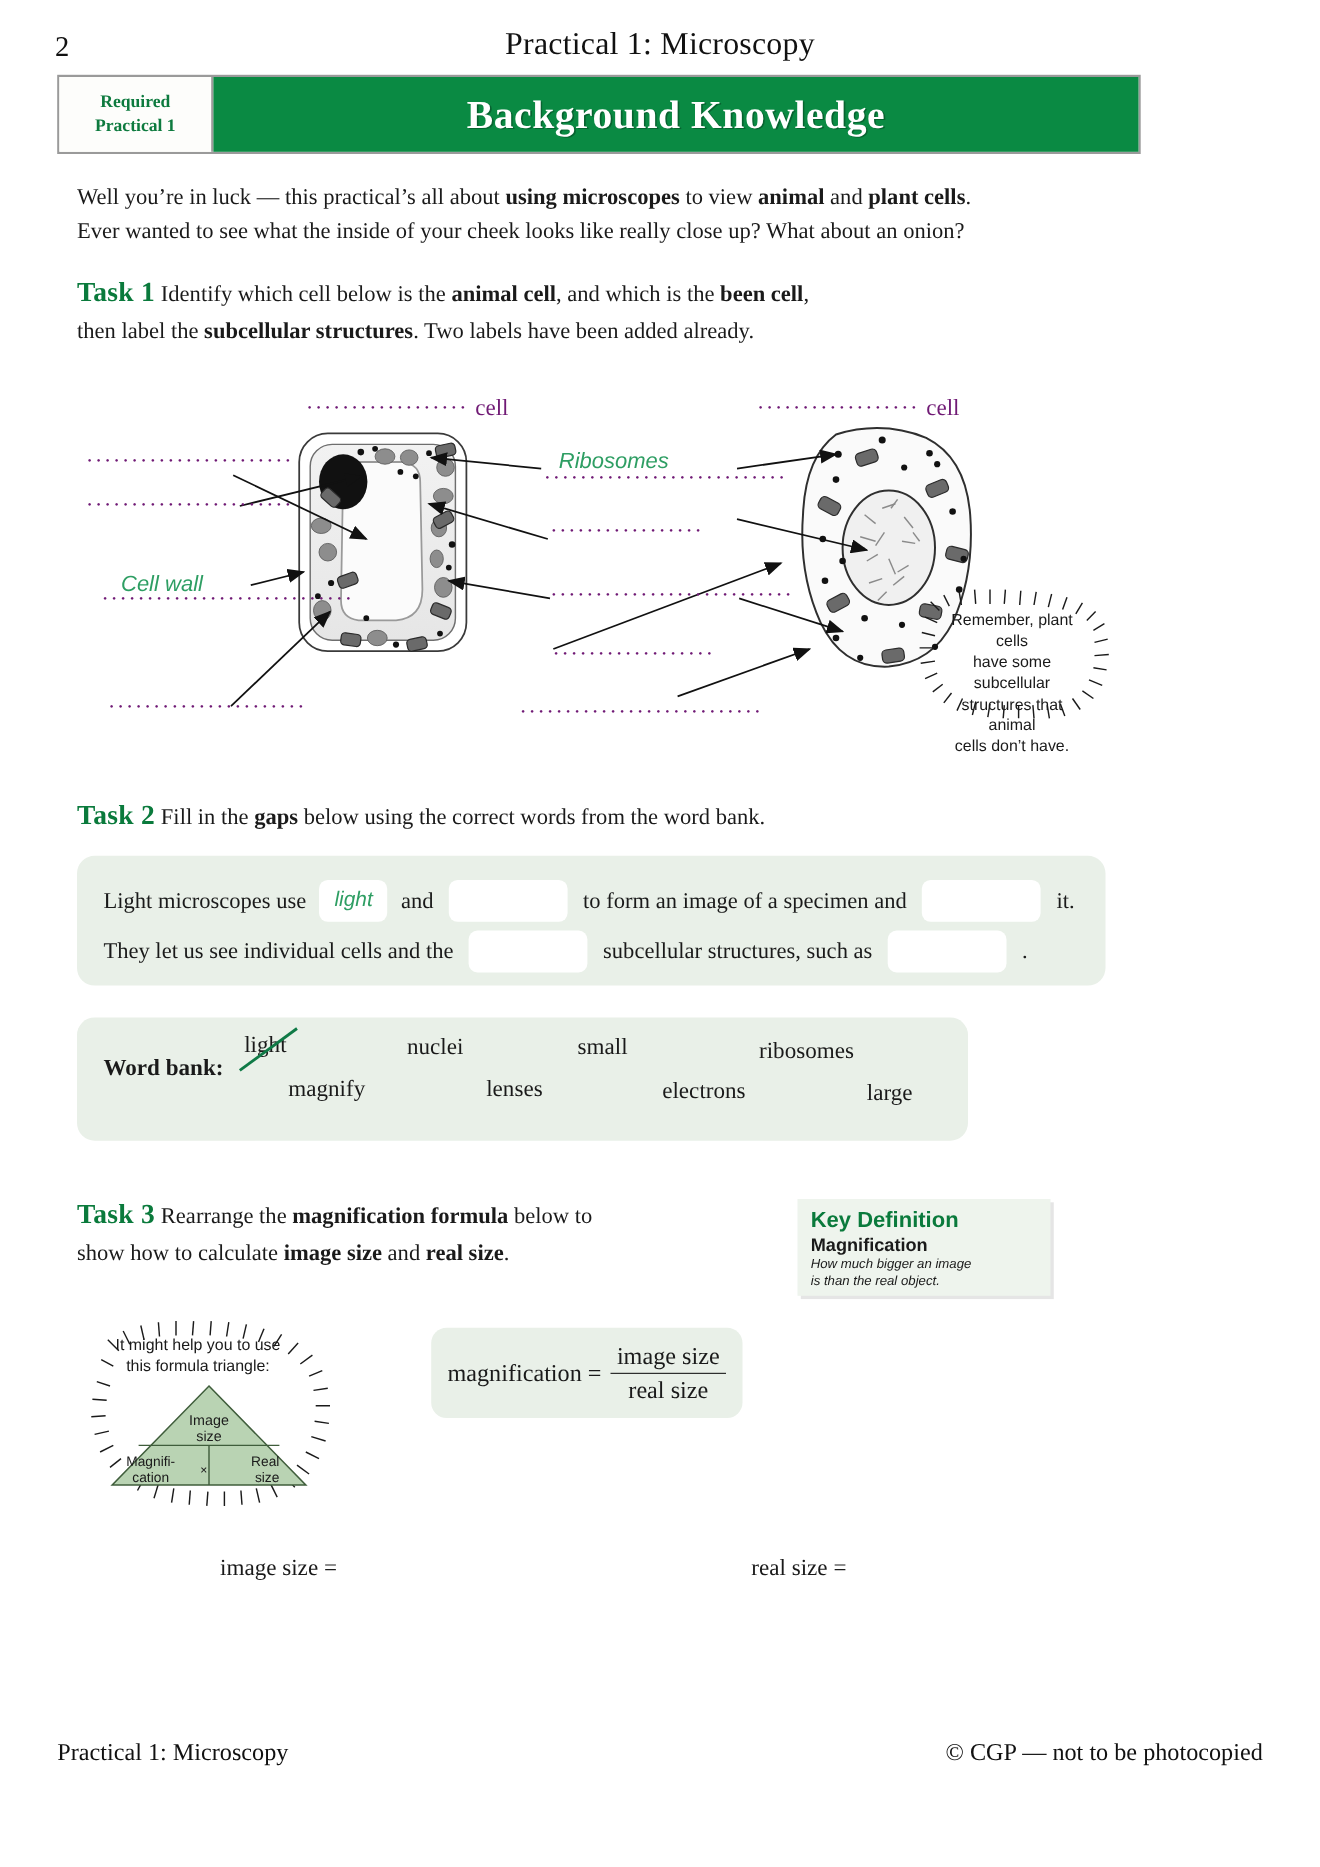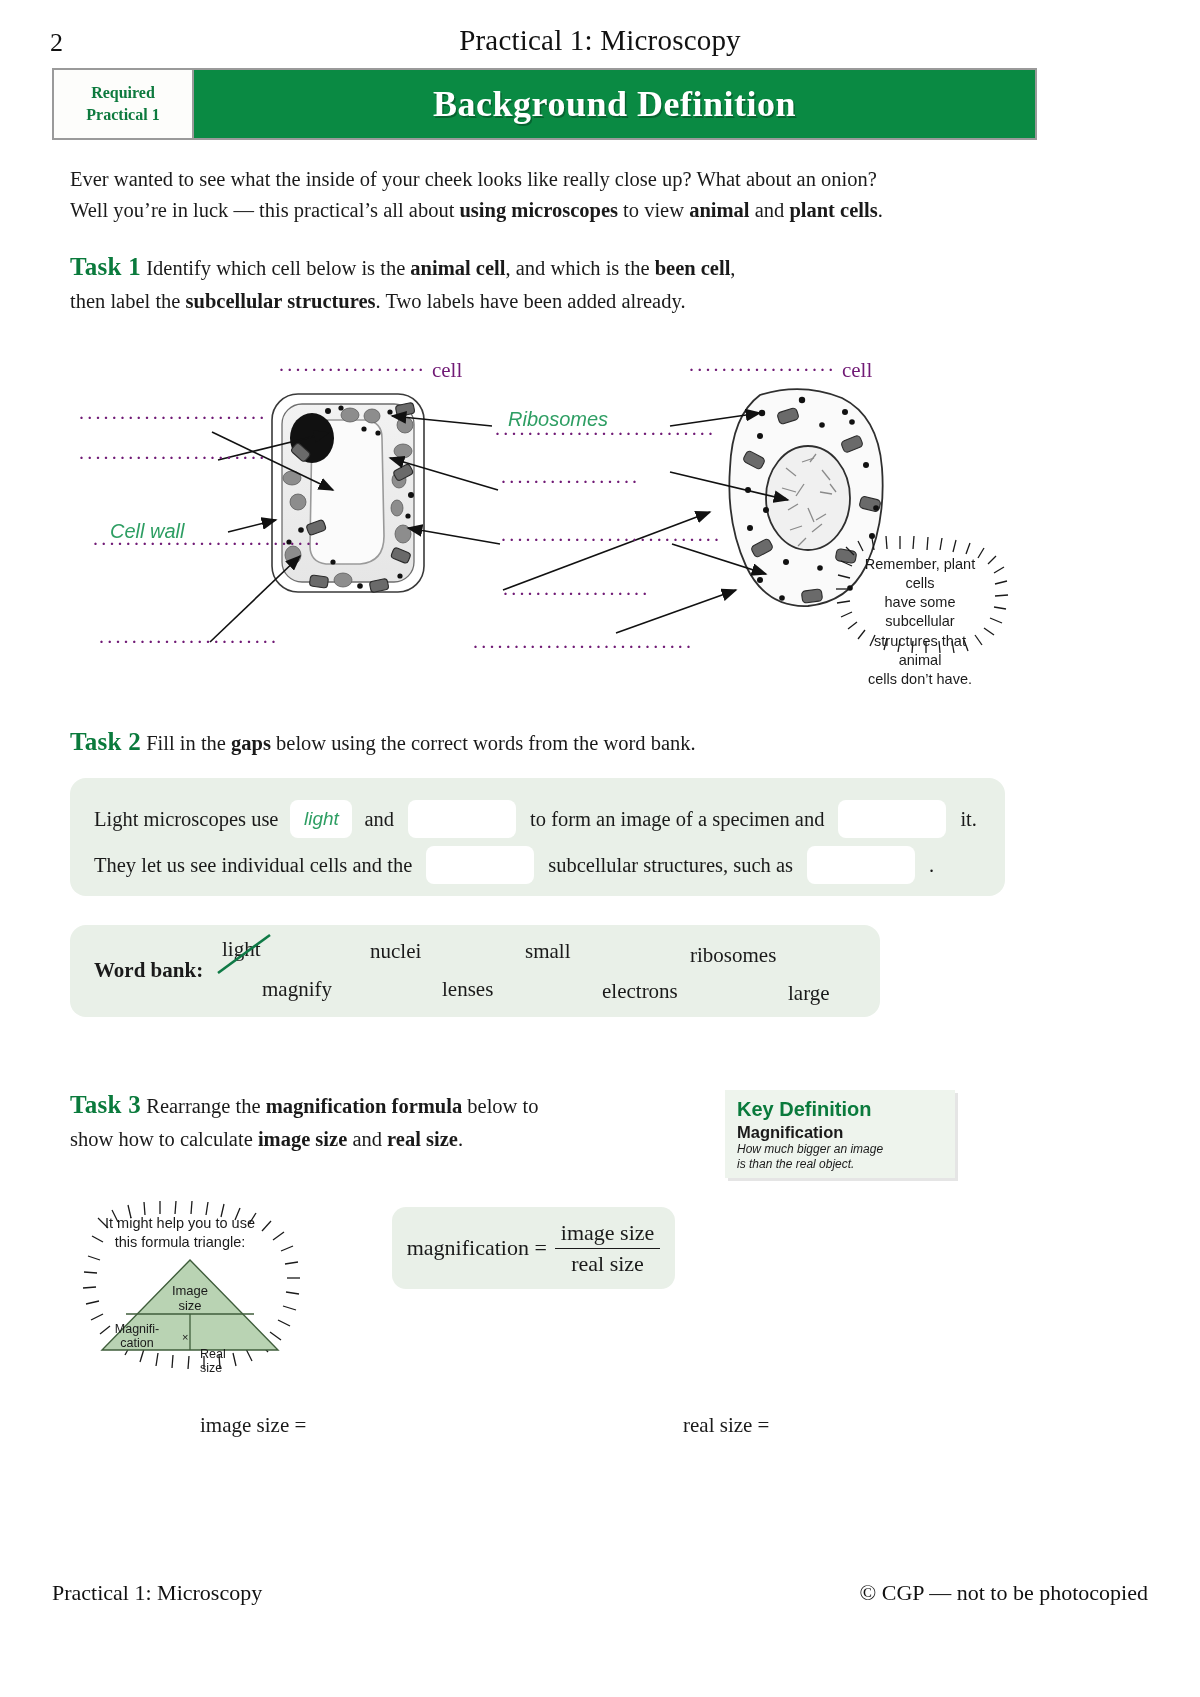--- a/index.html
+++ b/index.html
@@ -88,21 +88,21 @@
   }
   .filled {
     display:inline-block; background:#fff; border-radius:8px;
     height:38px; min-width:62px; margin:0 12px; vertical-align:middle;
     text-align:center; line-height:38px;
     color:#2e9e63; font-family:"Liberation Sans", sans-serif;
     font-style:italic; font-size:19px; padding:0 10px;
   }
 
   .wordbank {
-    position:absolute; left:70px; top:925px; width:810px; height:92px;
+    position:absolute; left:70px; top:925px; width:810px; height:112px;
     background:#e9f0e8; border-radius:16px;
   }
   .wb-title {
     position:absolute; left:24px; top:33px;
     font-weight:bold; font-size:21px;
   }
   .wb-word {
     position:absolute; font-size:21px; color:#1a1a1a;
   }
   .wb-strike {
@@ -156,28 +156,28 @@
 <div class="page">
 
   <div class="page-num">2</div>
   <div class="run-head">Practical 1: Microscopy</div>
 
   <div class="banner">
     <div class="banner-tab">
       <span>Required</span>
       <span>Practical 1</span>
     </div>
-    <div class="banner-main">Background Definition</div>
+    <div class="banner-main">Background Knowledge</div>
   </div>
 
   <div class="intro">
-    <div>Ever wanted to see what the inside of your cheek looks like really close up?  What about an onion?</div>
     <div>
       <span>Well you’re in luck — this practical’s all about </span><b>using microscopes</b><span> to view </span><b>animal</b><span> and </span><b>plant cells</b><span>.</span>
     </div>
+    <div>Ever wanted to see what the inside of your cheek looks like really close up?  What about an onion?</div>
   </div>
 
   <div class="task1">
     <div class="taskline">
       <span class="tasklabel">Task 1</span>
       <span>Identify which cell below is the </span><b>animal cell</b><span>, and which is the </span><b>been cell</b><span>,</span>
     </div>
     <div class="taskline">
       <span>then label the </span><b>subcellular structures</b><span>.  Two labels have been added already.</span>
     </div>
@@ -509,21 +509,21 @@
     </svg>
     <div style="position:absolute; left:76px; top:84px; width:72px; text-align:center; font-family:'Liberation Sans',sans-serif; font-size:13px; line-height:1.15;">
       <div>Image</div>
       <div>size</div>
     </div>
     <div style="position:absolute; left:30px; top:122px; width:58px; text-align:center; font-family:'Liberation Sans',sans-serif; font-size:12.5px; line-height:1.15;">
       <div>Magnifi-</div>
       <div>cation</div>
     </div>
     <div style="position:absolute; left:104px; top:131px; font-family:'Liberation Sans',sans-serif; font-size:11px;">×</div>
-    <div style="position:absolute; left:122px; top:122px; width:54px; text-align:left; font-family:'Liberation Sans',sans-serif; font-size:12.5px; line-height:1.15;margin-top:25px;">
+    <div style="position:absolute; left:122px; top:122px; width:54px; text-align:right; font-family:'Liberation Sans',sans-serif; font-size:12.5px; line-height:1.15;">
       <div>Real</div>
       <div>size</div>
     </div>
   </div>
 
   <div class="formulabox">
     <span>magnification =</span>
     <span class="frac">
       <span class="num">image size</span>
       <span class="den">real size</span>

